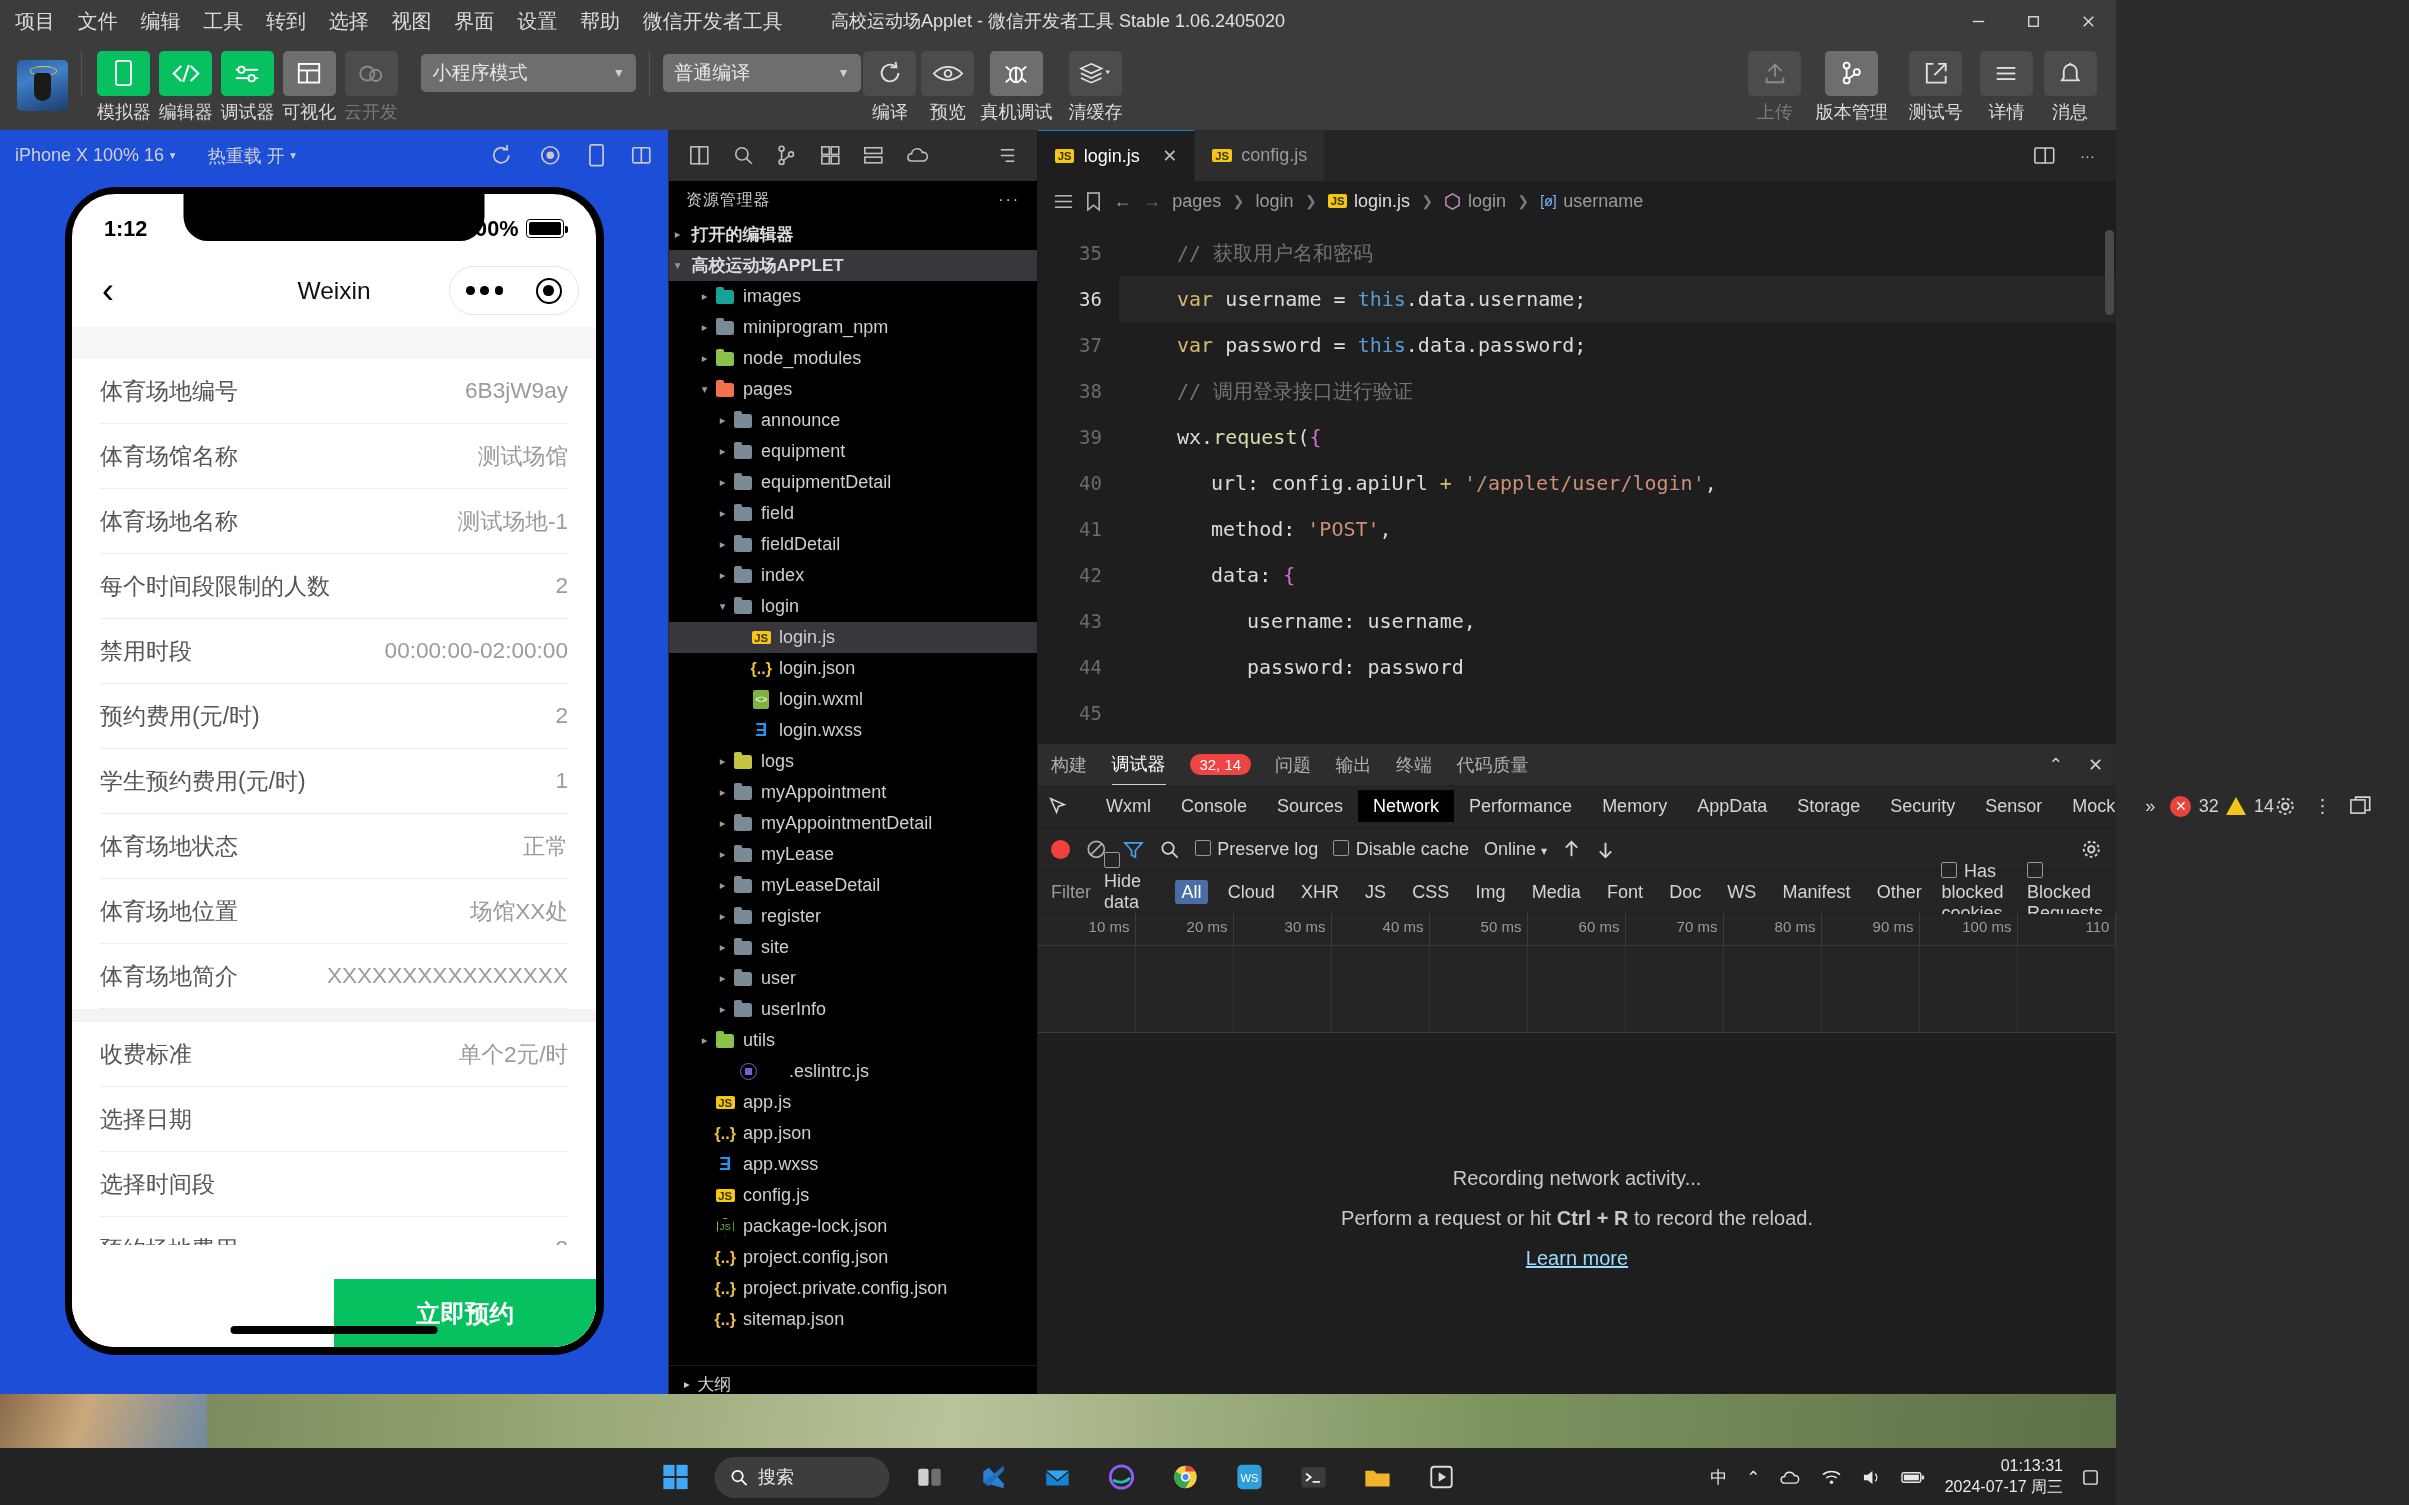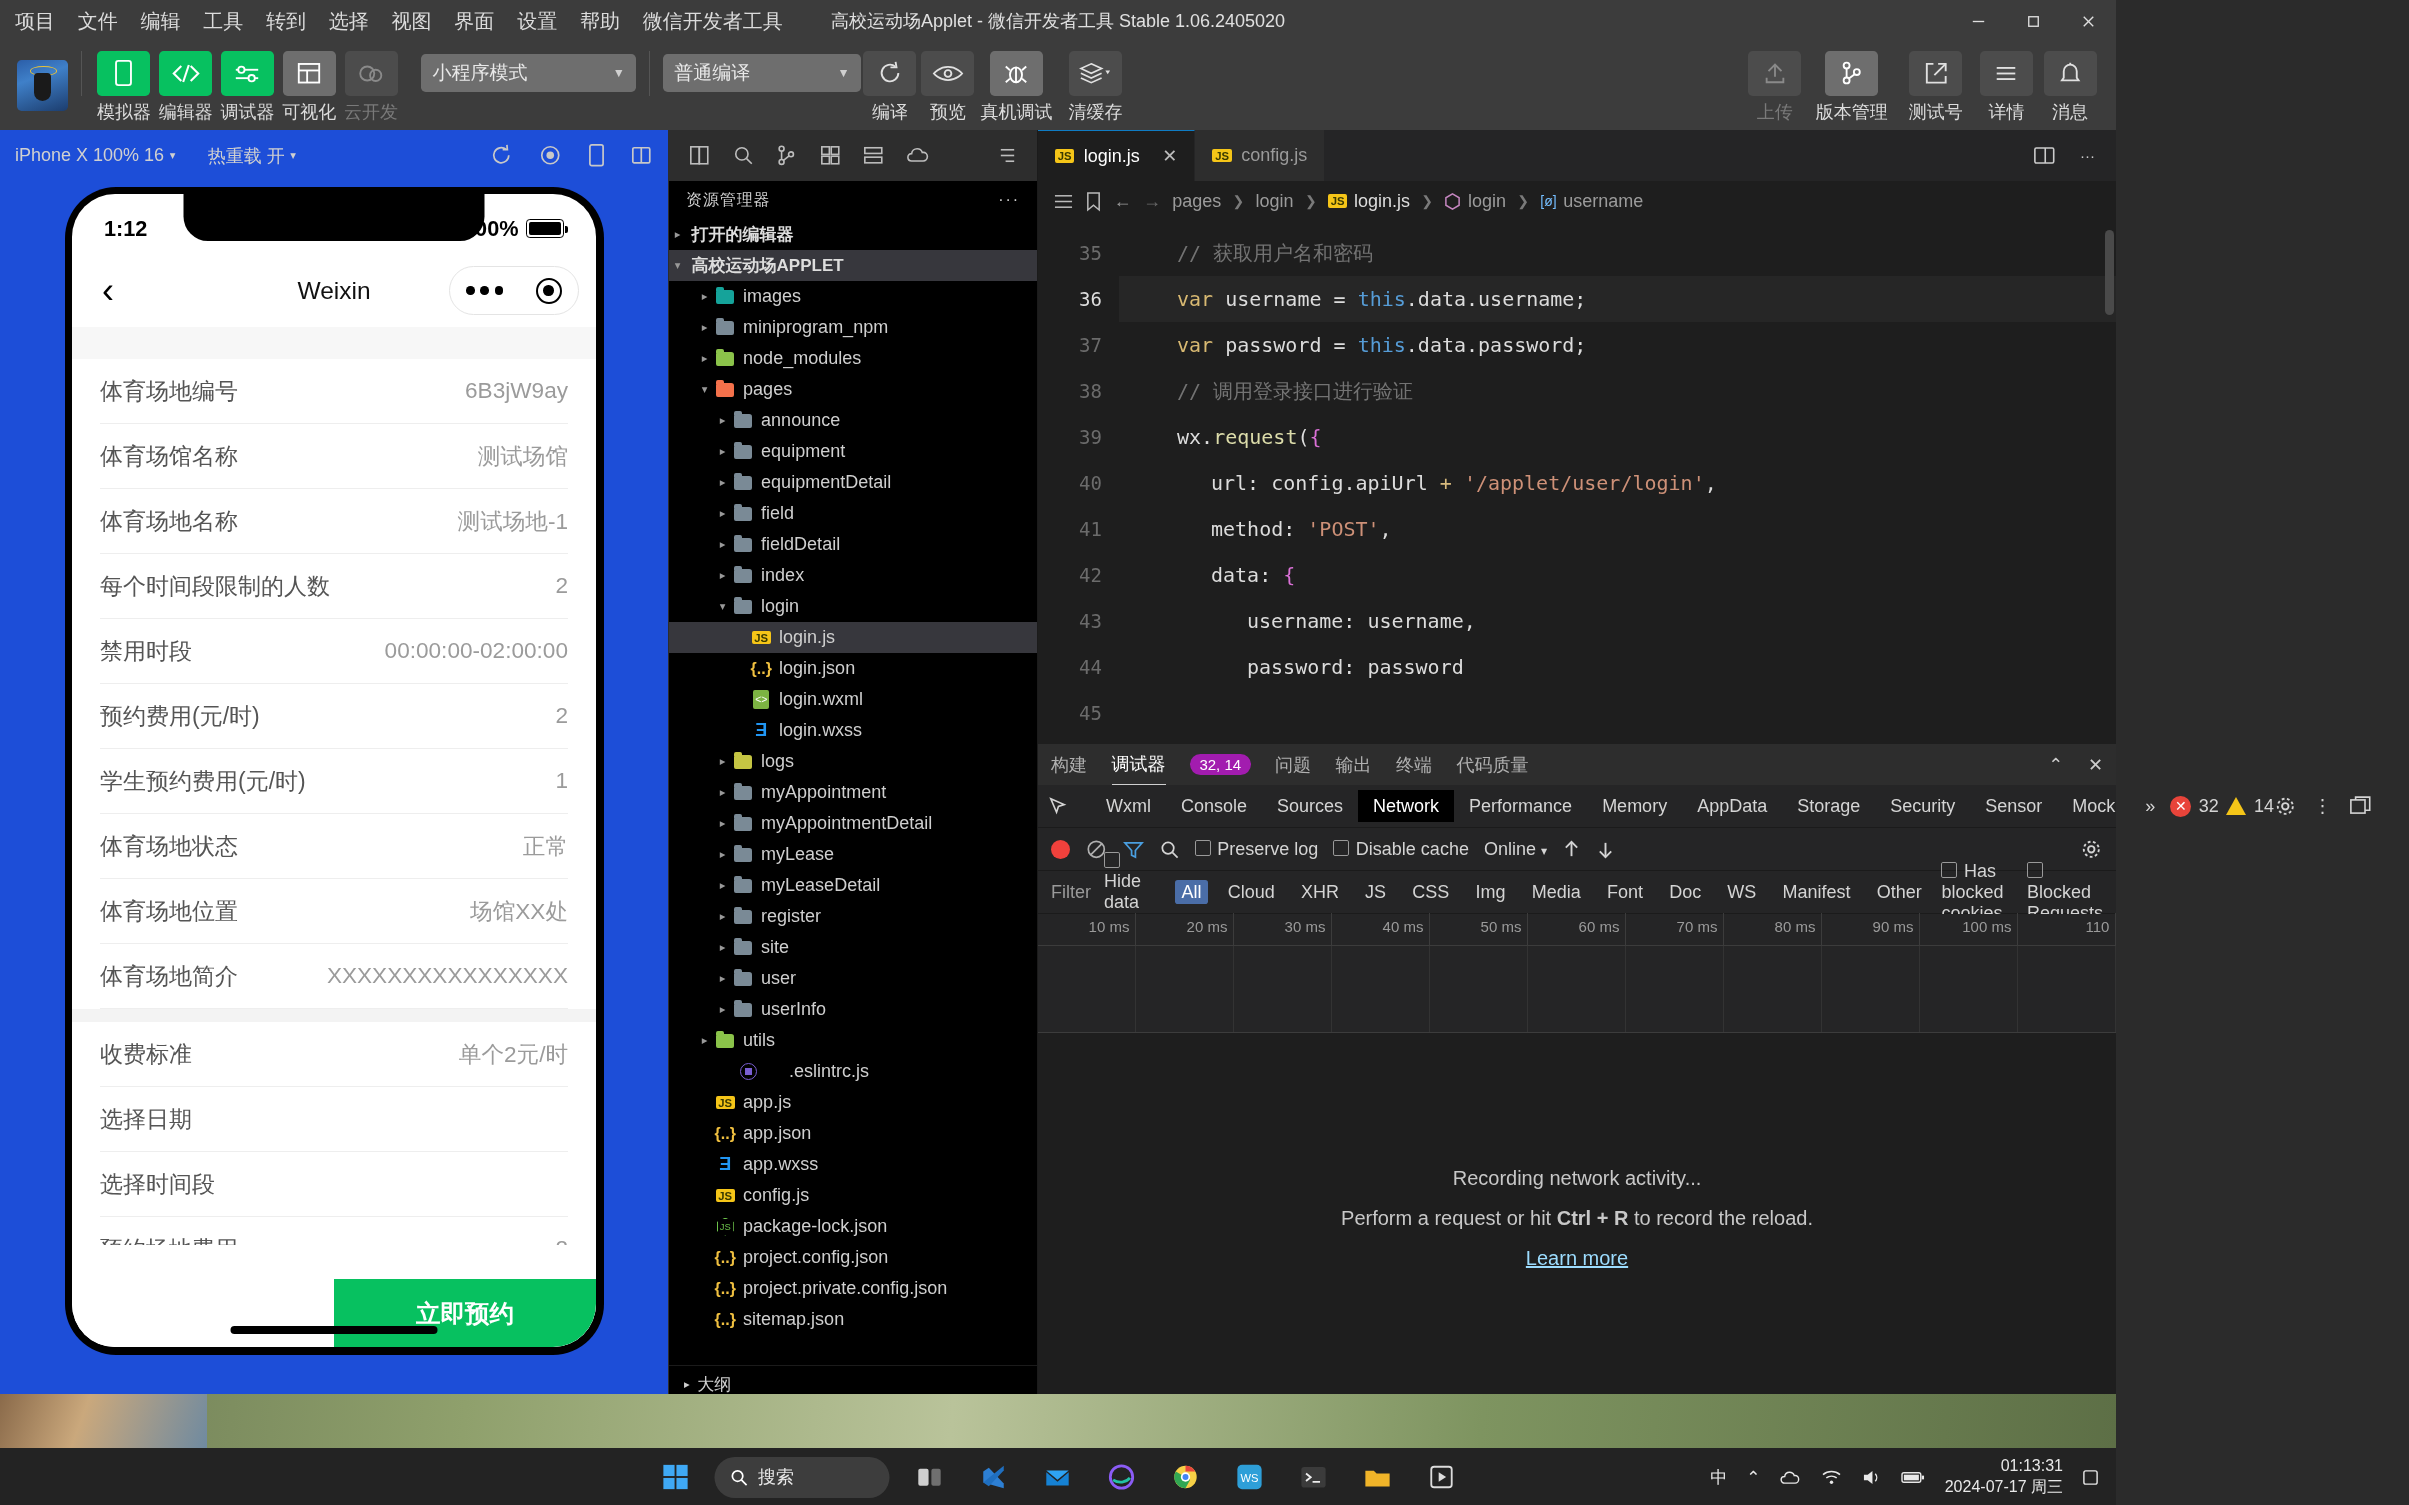--- a/index.html
+++ b/index.html
@@ -175,21 +175,21 @@
   .brk { color: #da70d6; }
   .scroll-v { position: absolute; right: 1.9px; top: 9.4px; width: 9.4px; height: 85px;
     background: #4a4a4a; border-radius: 4.7px; }
 
   
   .devtools { height: 100%; display: flex; flex-direction: column; background: #252526; }
   .dt-tabs { height: 41px; display: flex; align-items: center; padding: 0 13px; gap: 24.5px;
     font-size: 18px; color: #b0b0b0; background: #2d2d2d; }
   .dt-tabs .on { color: #fff; border-bottom: 1.9px solid #d0d0d0; height: 41px;
     display: flex; align-items: center; }
-  .badge { background: #a21caf; color: #fff; font-size: 15px; border-radius: 10.4px;
+  .badge { background: #ef4444; color: #fff; font-size: 15px; border-radius: 10.4px;
     padding: 1.9px 9.4px; }
   .dt-tabs .right { margin-left: auto; display: flex; gap: 24.5px; color: #ccc; }
   .dt-nav { height: 43px; display: flex; align-items: center; gap: 0; background: #252526;
     padding: 0 9.4px; font-size: 18px; color: #d4d4d4; border-bottom: 0.9px solid #1b1b1b; }
   .dt-nav .ptab { padding: 5.6px 15px; }
   .dt-nav .ptab.on { background: #000; color: #fff; }
   .dt-nav .sep { width: 0.9px; height: 24.5px; background: #4a4a4a; margin: 0 11.3px; }
   .dt-nav .right { margin-left: auto; display: flex; align-items: center; gap: 17px; }
   .errs { display: flex; align-items: center; gap: 7.5px; }
   .err-dot { width: 21px; height: 21px; border-radius: 50%; background: #e8443a; color: #fff;

